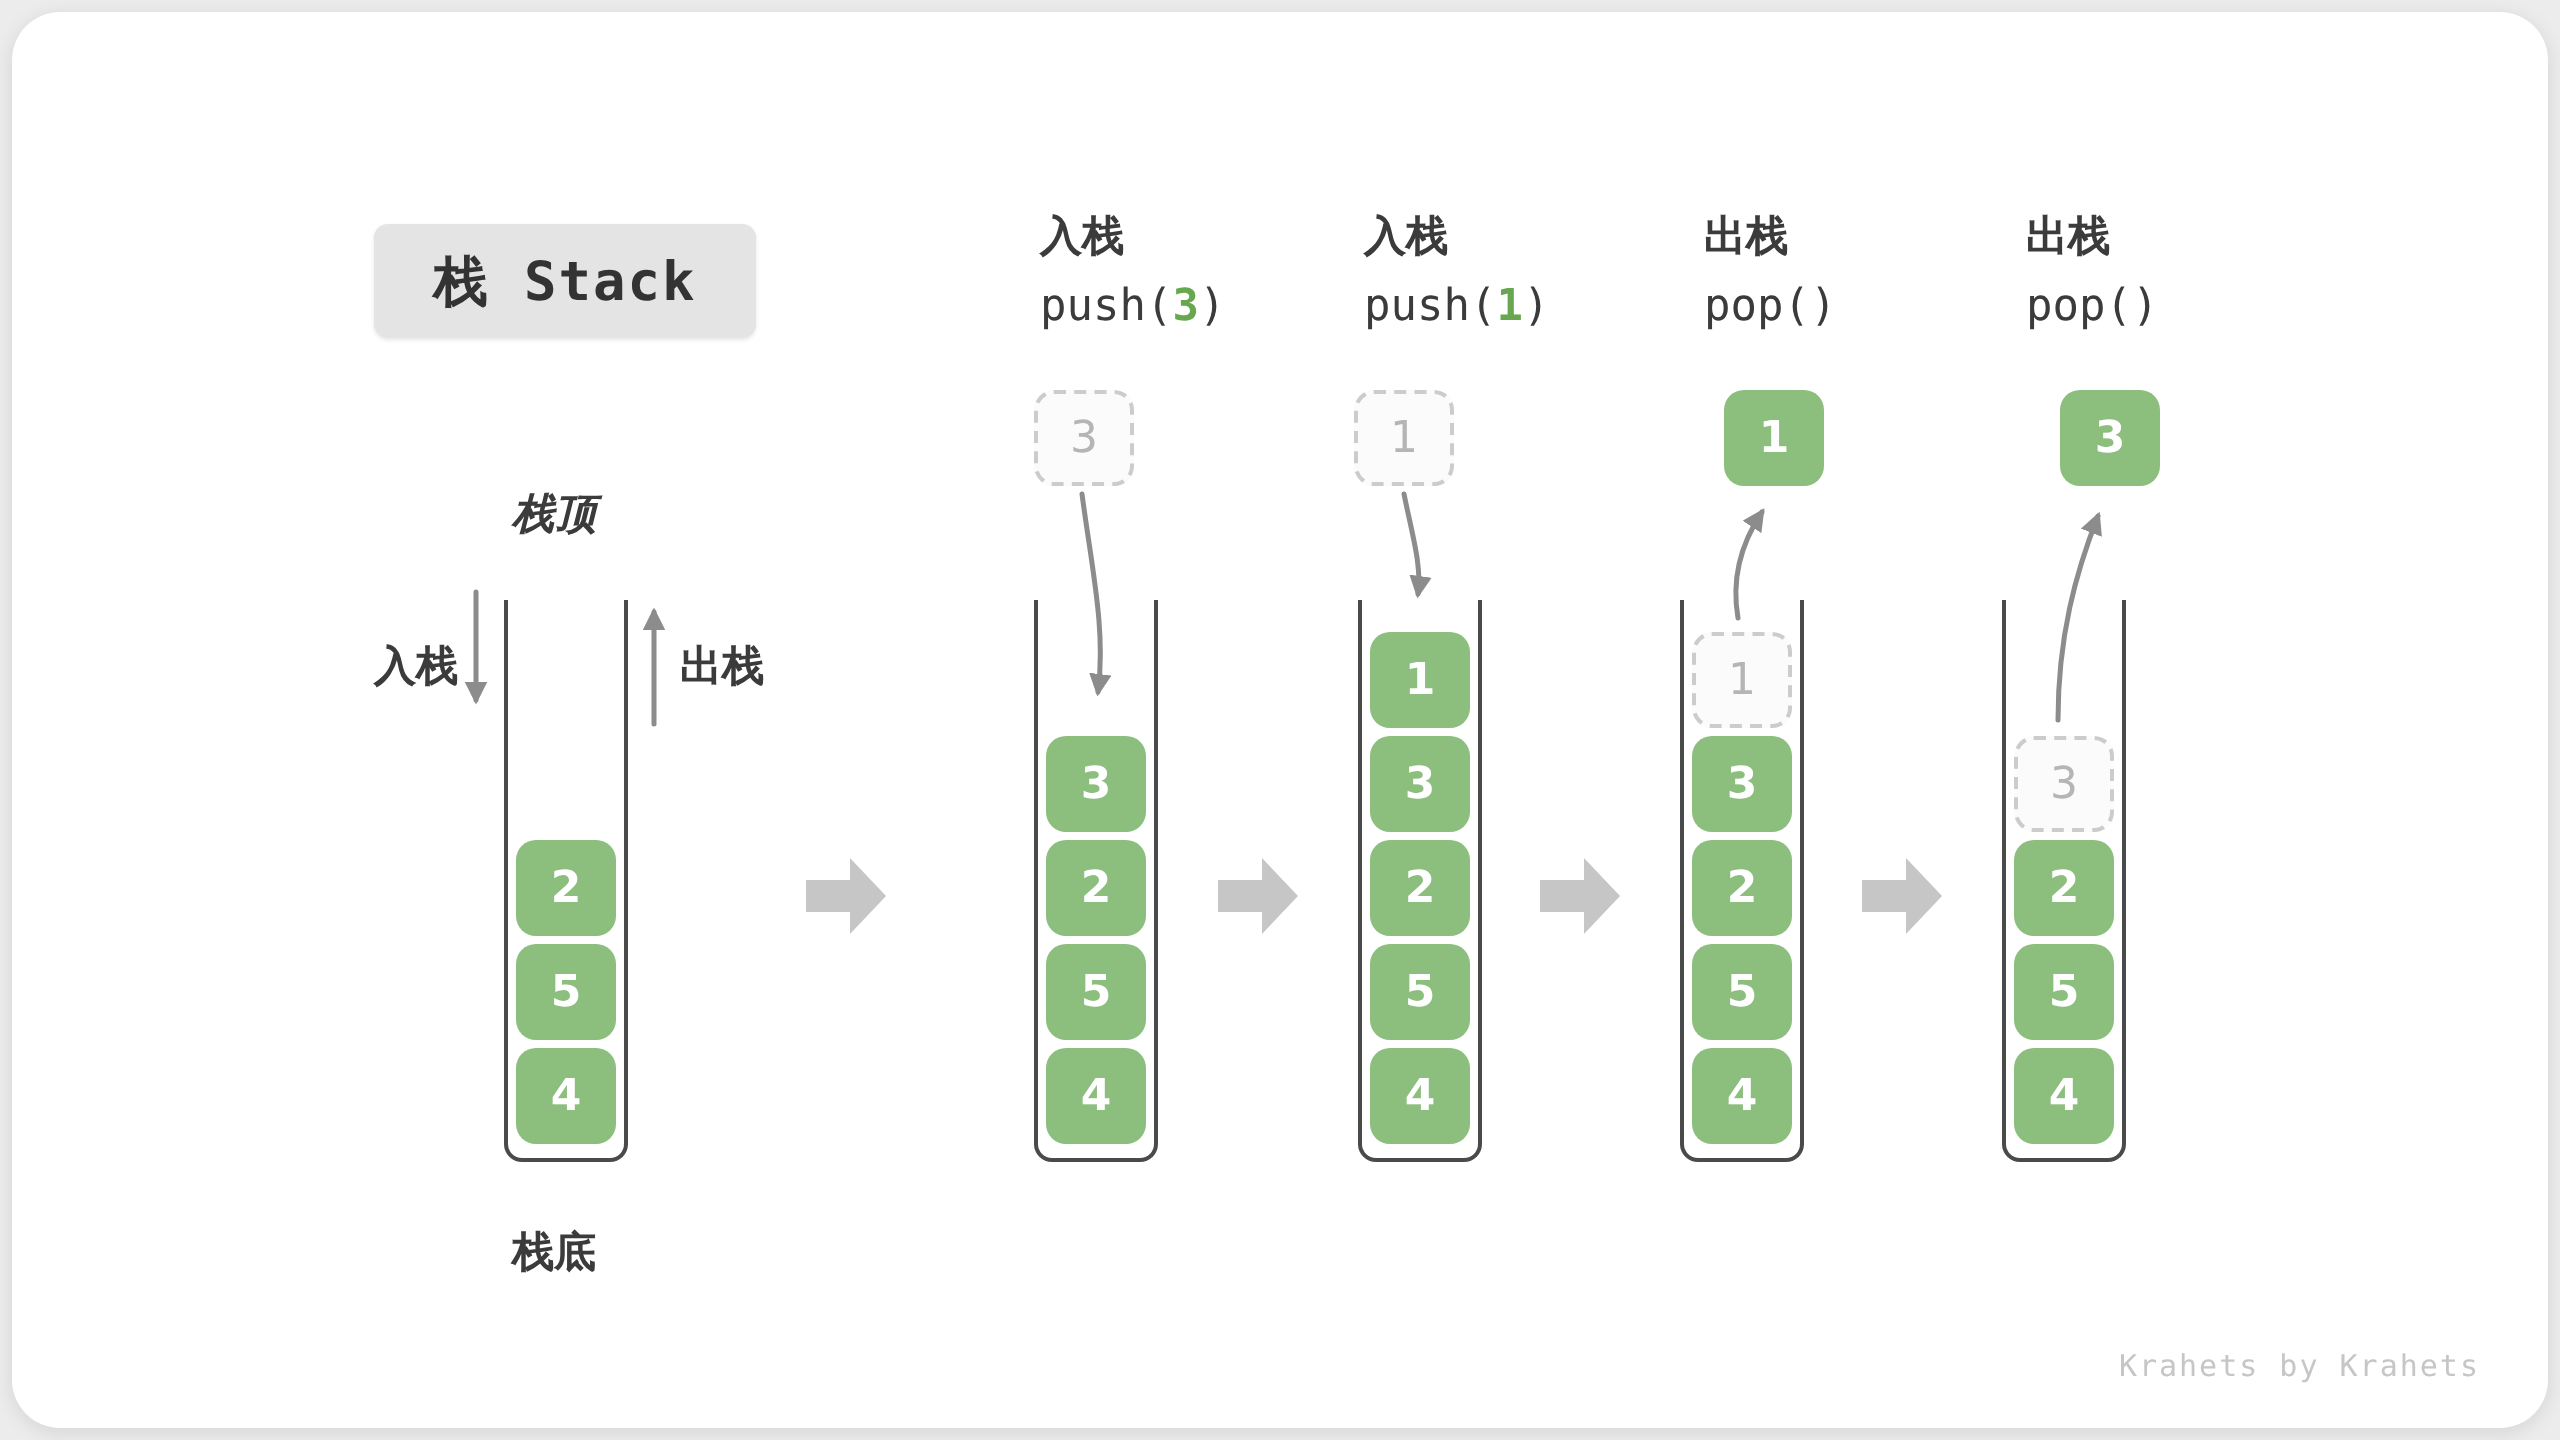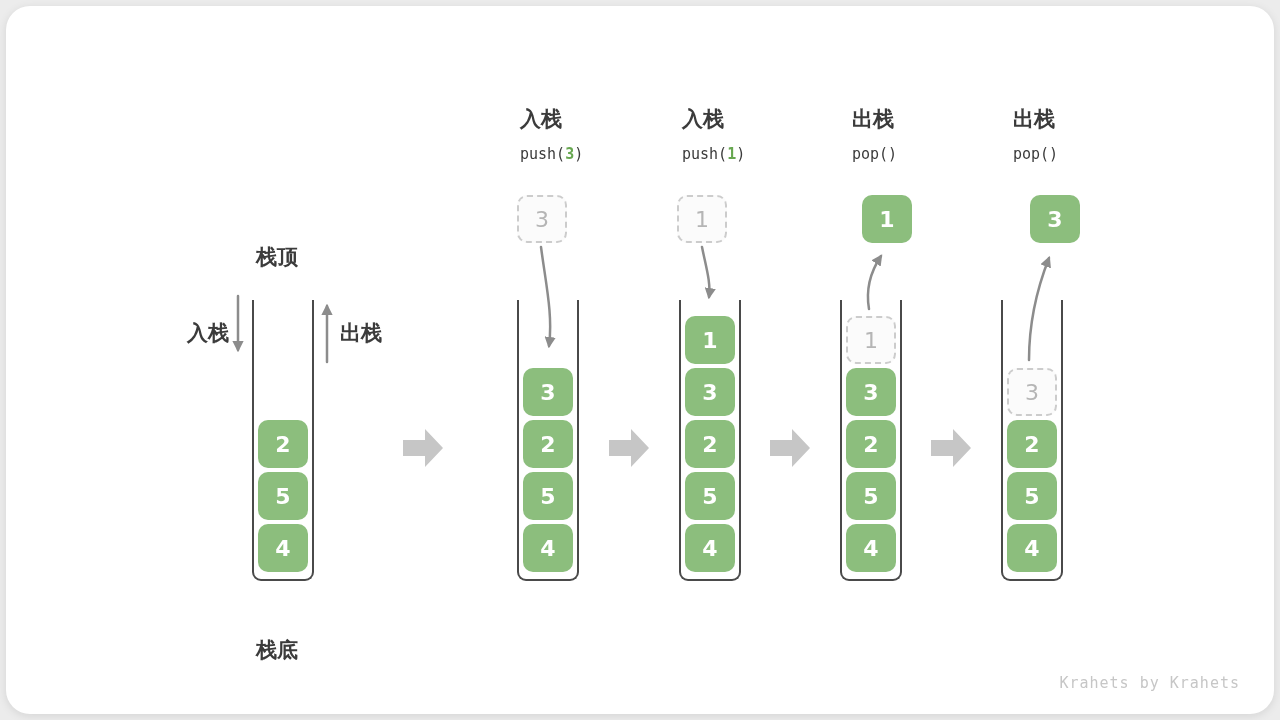--- a/index.html
+++ b/index.html
@@ -31,21 +31,21 @@
   }
   
   .zh-label {
     position:absolute;
     font-size:21px; font-weight:bold; color:var(--text_dark,#3B3B3B);
     white-space:nowrap;
   }
   
   .op { position:absolute; top:106px; white-space:nowrap; }
   .op-zh { font-size:21px; font-weight:bold; color:var(--text_dark,#3B3B3B); line-height:26px; margin-bottom:9px; }
-  .op-code { font-family:"DejaVu Sans Mono", monospace; font-size:15px; color:var(--text_dark,#3B3B3B); line-height:26px; }
+  .op-code { font-family:"DejaVu Sans Mono", monospace; font-size:22px; color:var(--text_dark,#3B3B3B); line-height:26px; }
   .op-code .arg { color:var(--code_arg_green,#67A750); font-weight:bold; }
   
   .stack {
     position:absolute; top:300px; width:62px; height:281px;
     border:2px solid var(--wall_dark,#4A4A4A); border-top:none;
     border-radius:0 0 9px 9px;
     background:#ffffff;
   }
   .cell {
     position:absolute; left:4px; width:50px; height:48px;
@@ -85,23 +85,26 @@
     font-size:15px; color:var(--watermark_gray,#C6C6C6);
     letter-spacing:1px;
   }
 </style>
 </head>
 <body>
 
 <div class="page">
   <div class="card"></div>
 
-
-  <div class="zh-label" style="left:256px; top:243px;">栈顶</div>
-  <div class="zh-label" style="left:256px; top:612px;margin-top:24px;">栈底</div>
+  <div class="title-box">
+    <span>栈 Stack</span>
+  </div>
+
+  <div class="zh-label" style="left:256px; top:243px;font-style:italic;">栈顶</div>
+  <div class="zh-label" style="left:256px; top:612px;">栈底</div>
   <div class="zh-label" style="left:187px; top:319px;">入栈</div>
   <div class="zh-label" style="left:340px; top:319px;">出栈</div>
 
   <div class="op" style="left:520px;">
     <div class="op-zh">入栈</div>
     <div class="op-code"><span>push(</span><span class="arg">3</span><span>)</span></div>
   </div>
   <div class="op" style="left:682px;">
     <div class="op-zh">入栈</div>
     <div class="op-code"><span>push(</span><span class="arg">1</span><span>)</span></div>

